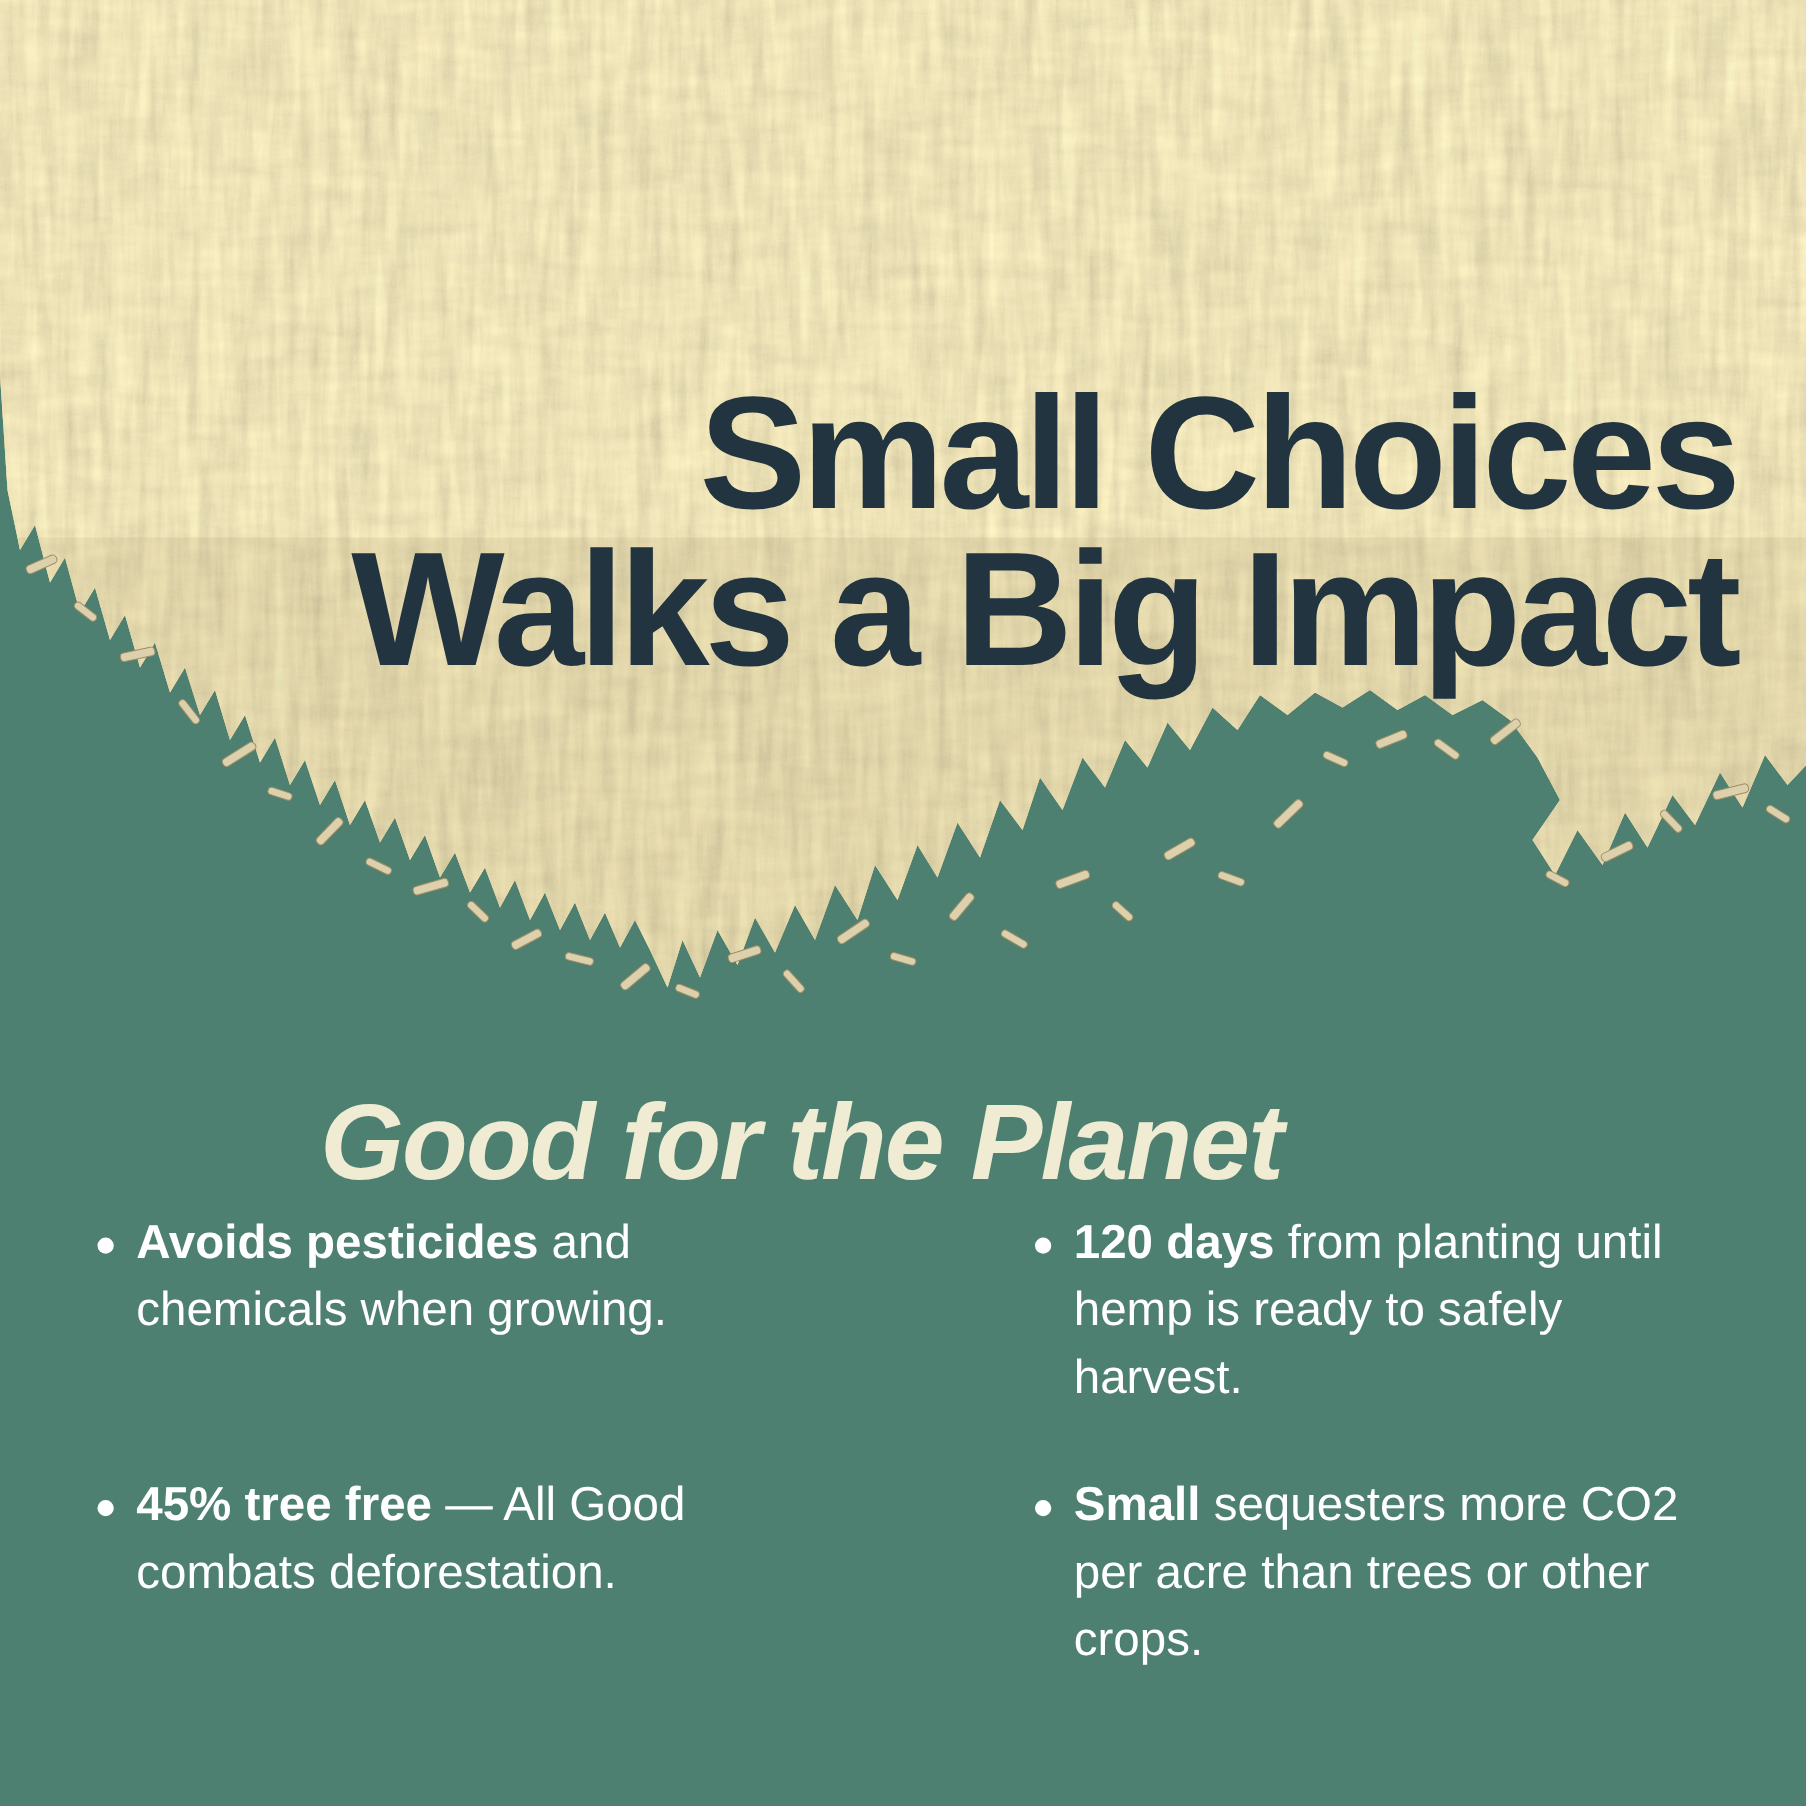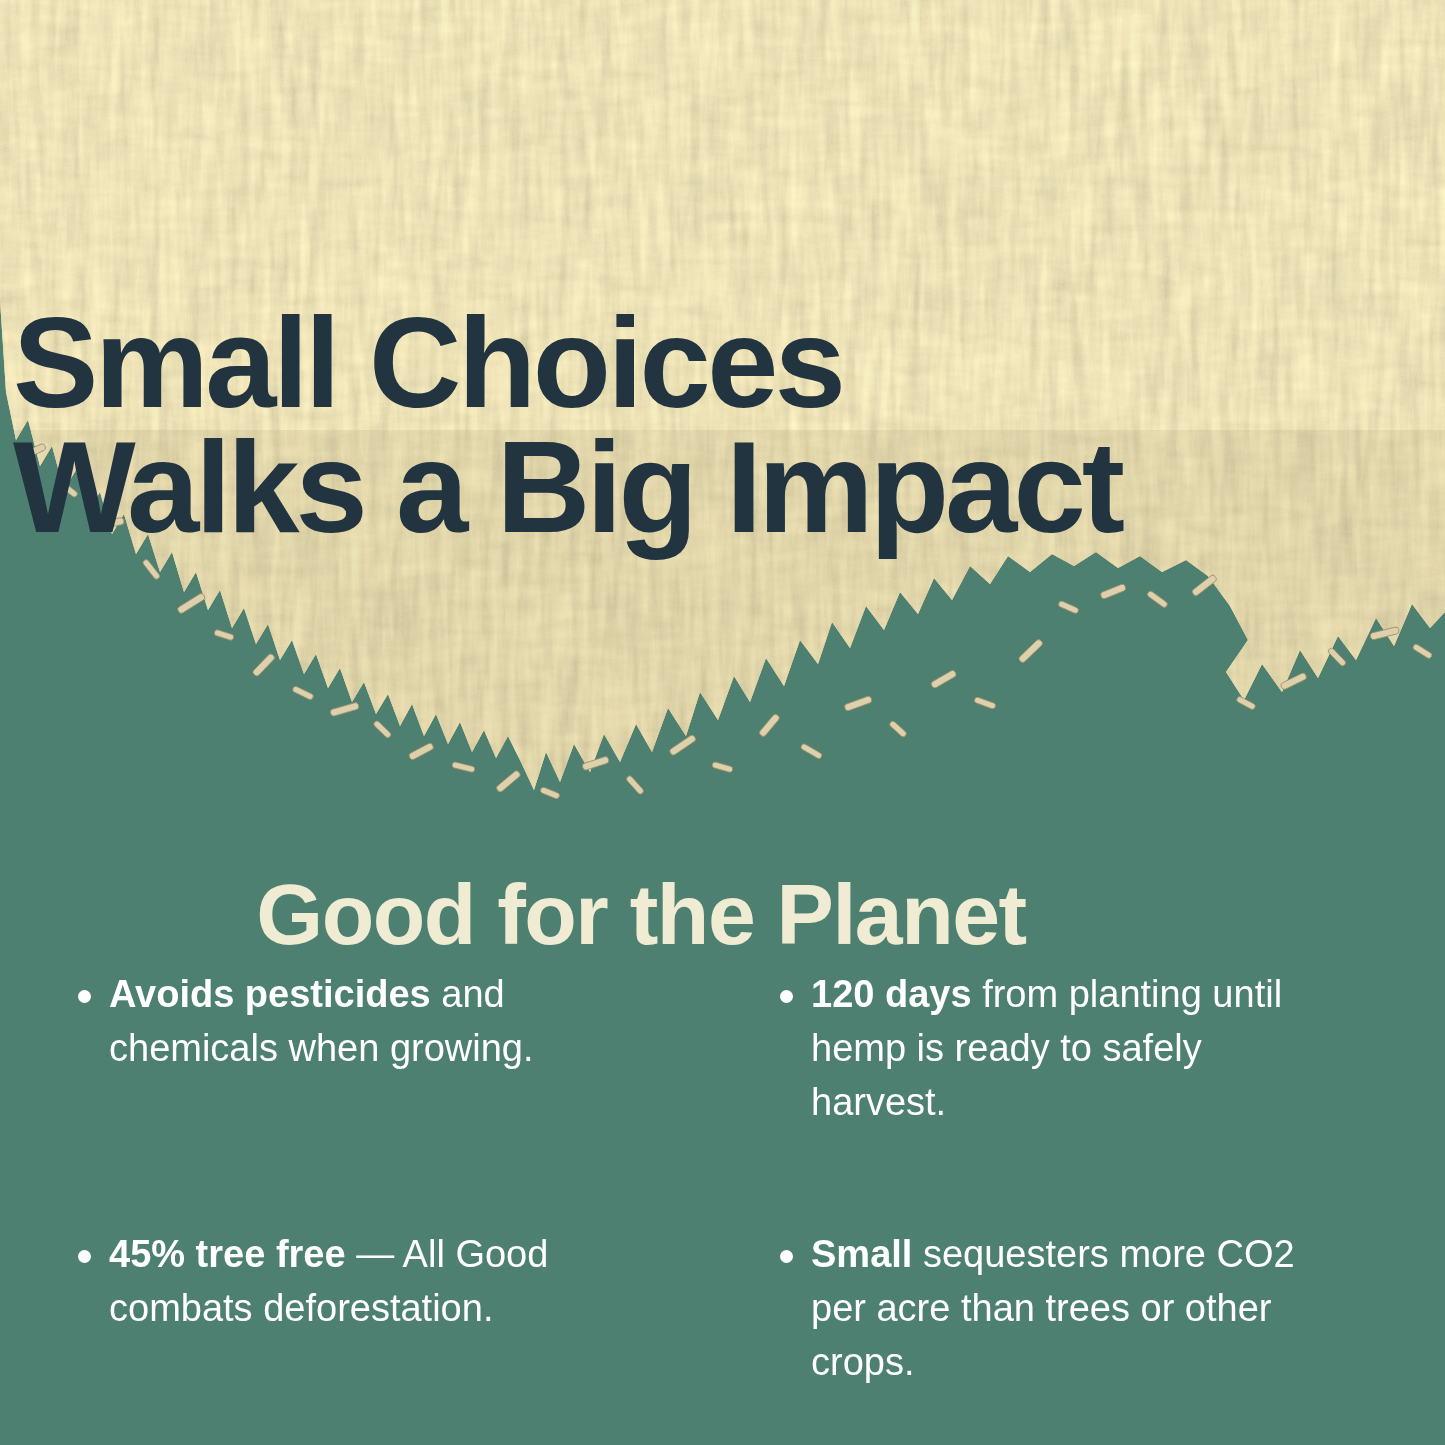--- a/index.html
+++ b/index.html
@@ -19,23 +19,23 @@
   #hemp-layer{
     position:absolute;left:0;top:0;
     width:1445px;height:800px;
     pointer-events:none;
   }
   #hemp-svg{display:block;width:1445px;height:800px;}
 
   
   #headline{
     position:absolute;
-    left:13px;top:216px;
+    left:0;top:216px;
     width:1389px;
-    text-align:left;
+    text-align:right;
     color:#21343f;
     font-weight:700;
     font-size:128px;
     line-height:0.96;
     letter-spacing:-3.5px;
     font-stretch:condensed;
     -webkit-font-smoothing:antialiased;
   }
   #headline .hl-line{display:block;white-space:nowrap;}
   #headline .hl-line.l2{font-size:130px;letter-spacing:-4px;}
@@ -44,32 +44,34 @@
   #subheading{
     position:absolute;
     left:0;top:800px;
     width:1282px;
     text-align:center;
     color:#efecd3;
     font-weight:700;
     font-size:86px;
     line-height:1.0;
     letter-spacing:-1.5px;
+    font-style:italic;
   }
 
   
   #bullets{
     position:absolute;
     left:78px;top:968px;
     width:1300px;
     display:grid;
     grid-template-columns:680px 620px;
     grid-auto-rows:min-content;
     row-gap:98px;
     column-gap:0;
+    gap:48px;
   }
   .bullet{
     display:flex;
     align-items:flex-start;
     color:#ffffff;
     font-size:38px;
     line-height:1.42;
     max-width:560px;
   }
   .bullet .dot{

